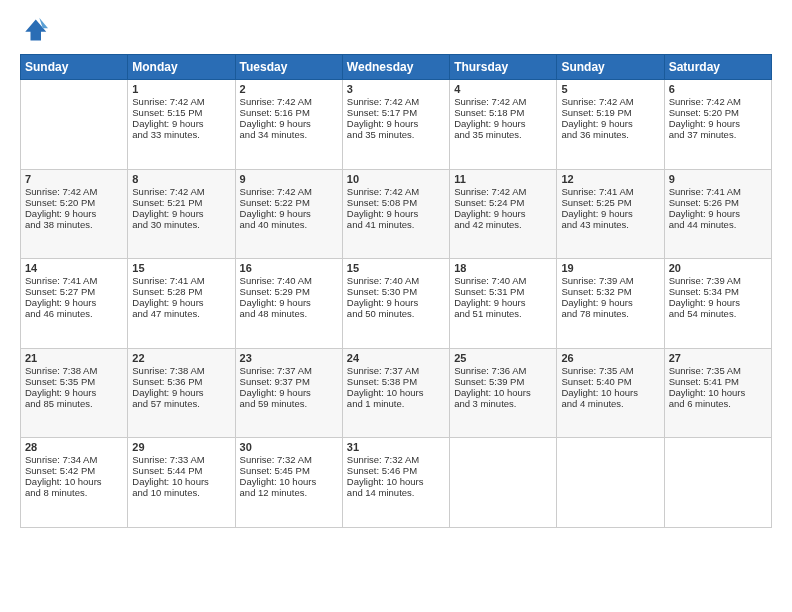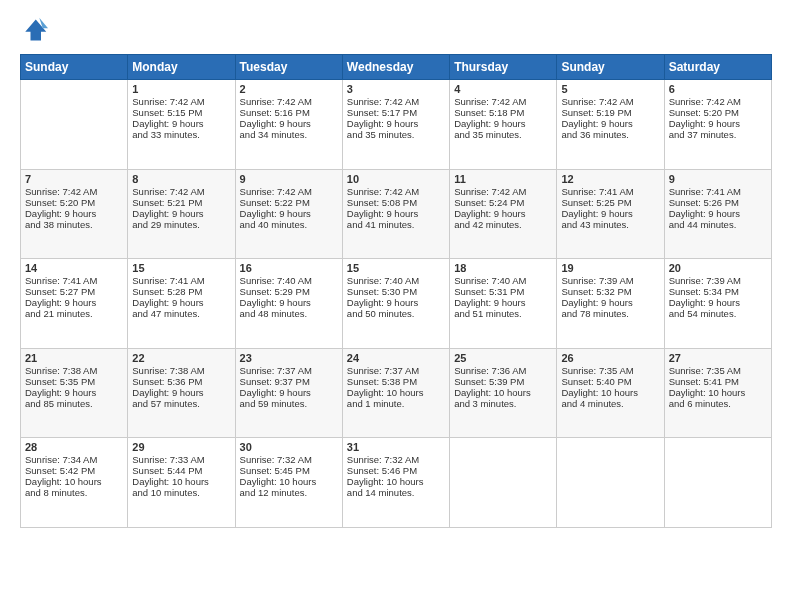--- a/index.html
+++ b/index.html
@@ -181,21 +181,21 @@
             <div>Sunrise: 7:42 AM</div>
             <div>Sunset: 5:20 PM</div>
             <div>Daylight: 9 hours</div>
             <div>and 38 minutes.</div>
           </td>
           <td>
             <span class="day-num">8</span>
             <div>Sunrise: 7:42 AM</div>
             <div>Sunset: 5:21 PM</div>
             <div>Daylight: 9 hours</div>
-            <div>and 29 minutes.</div>
+            <div>and 30 minutes.</div>
           </td>
           <td>
             <span class="day-num">9</span>
             <div>Sunrise: 7:42 AM</div>
             <div>Sunset: 5:22 PM</div>
             <div>Daylight: 9 hours</div>
             <div>and 40 minutes.</div>
           </td>
           <td>
             <span class="day-num">10</span>
@@ -225,21 +225,21 @@
             <div>Daylight: 9 hours</div>
             <div>and 44 minutes.</div>
           </td>
         </tr>
         <tr>
           <td>
             <span class="day-num">14</span>
             <div>Sunrise: 7:41 AM</div>
             <div>Sunset: 5:27 PM</div>
             <div>Daylight: 9 hours</div>
-            <div>and 21 minutes.</div>
+            <div>and 46 minutes.</div>
           </td>
           <td>
             <span class="day-num">15</span>
             <div>Sunrise: 7:41 AM</div>
             <div>Sunset: 5:28 PM</div>
             <div>Daylight: 9 hours</div>
             <div>and 47 minutes.</div>
           </td>
           <td>
             <span class="day-num">16</span>

